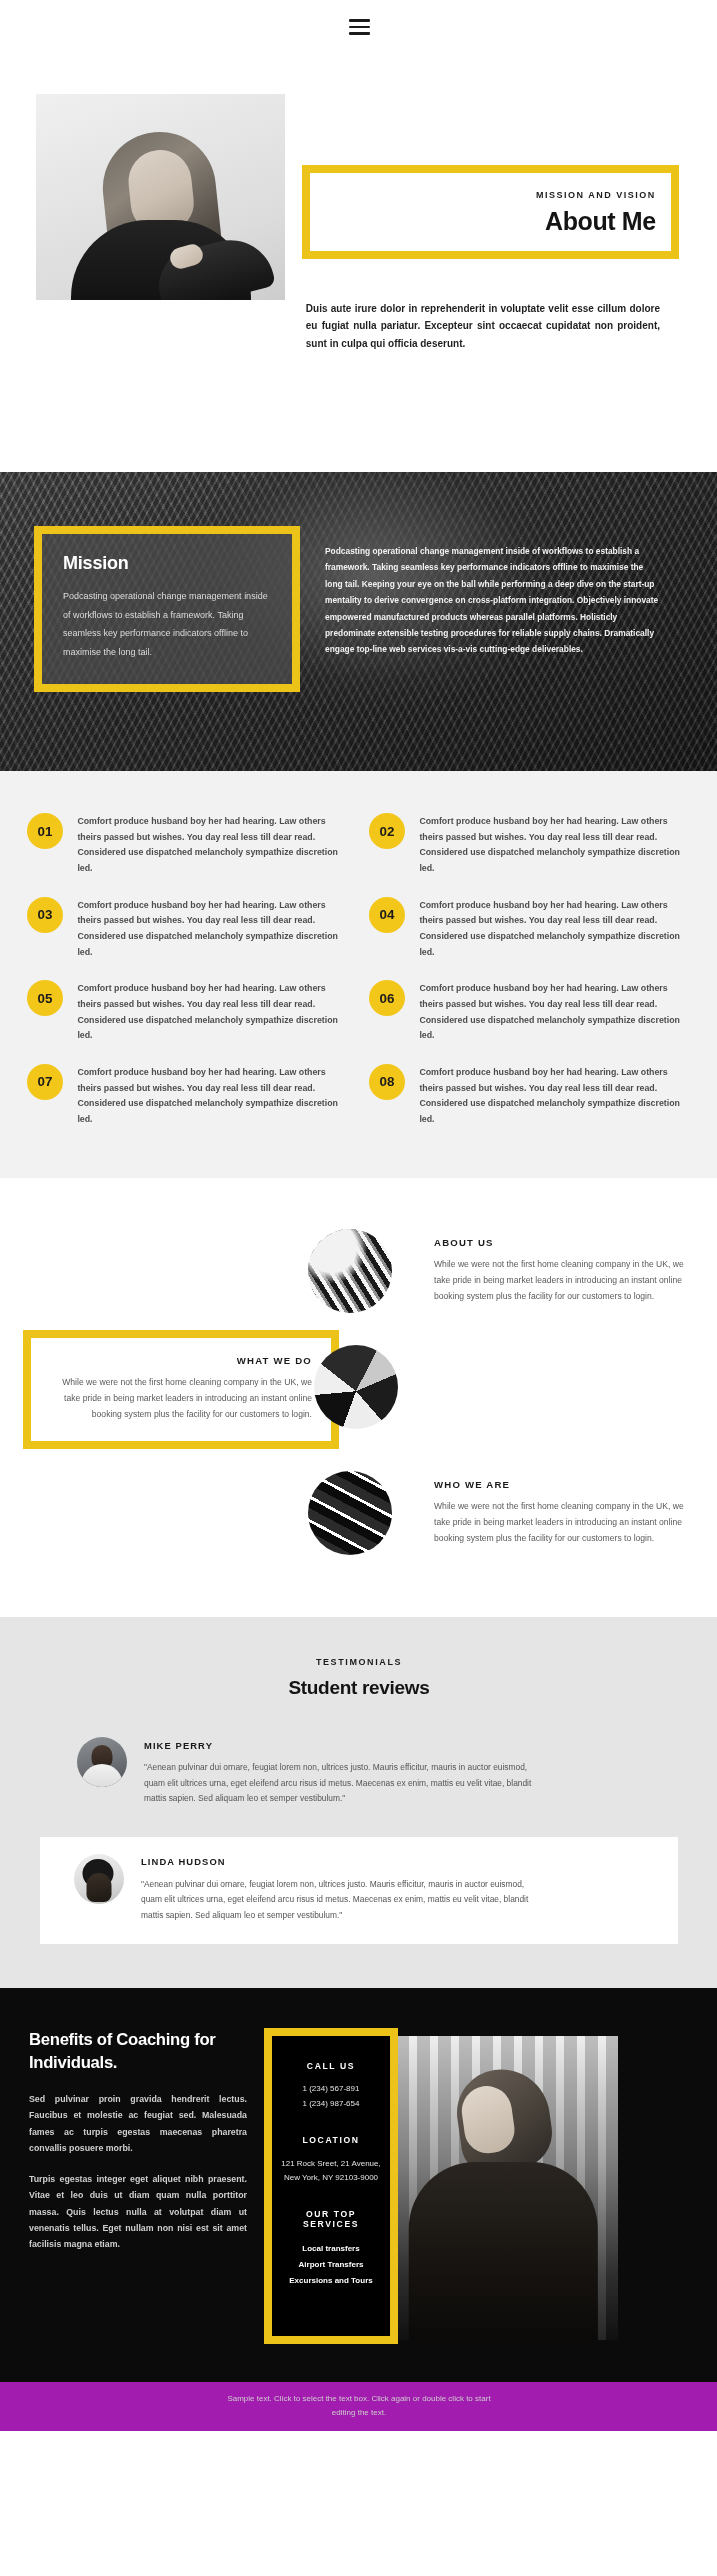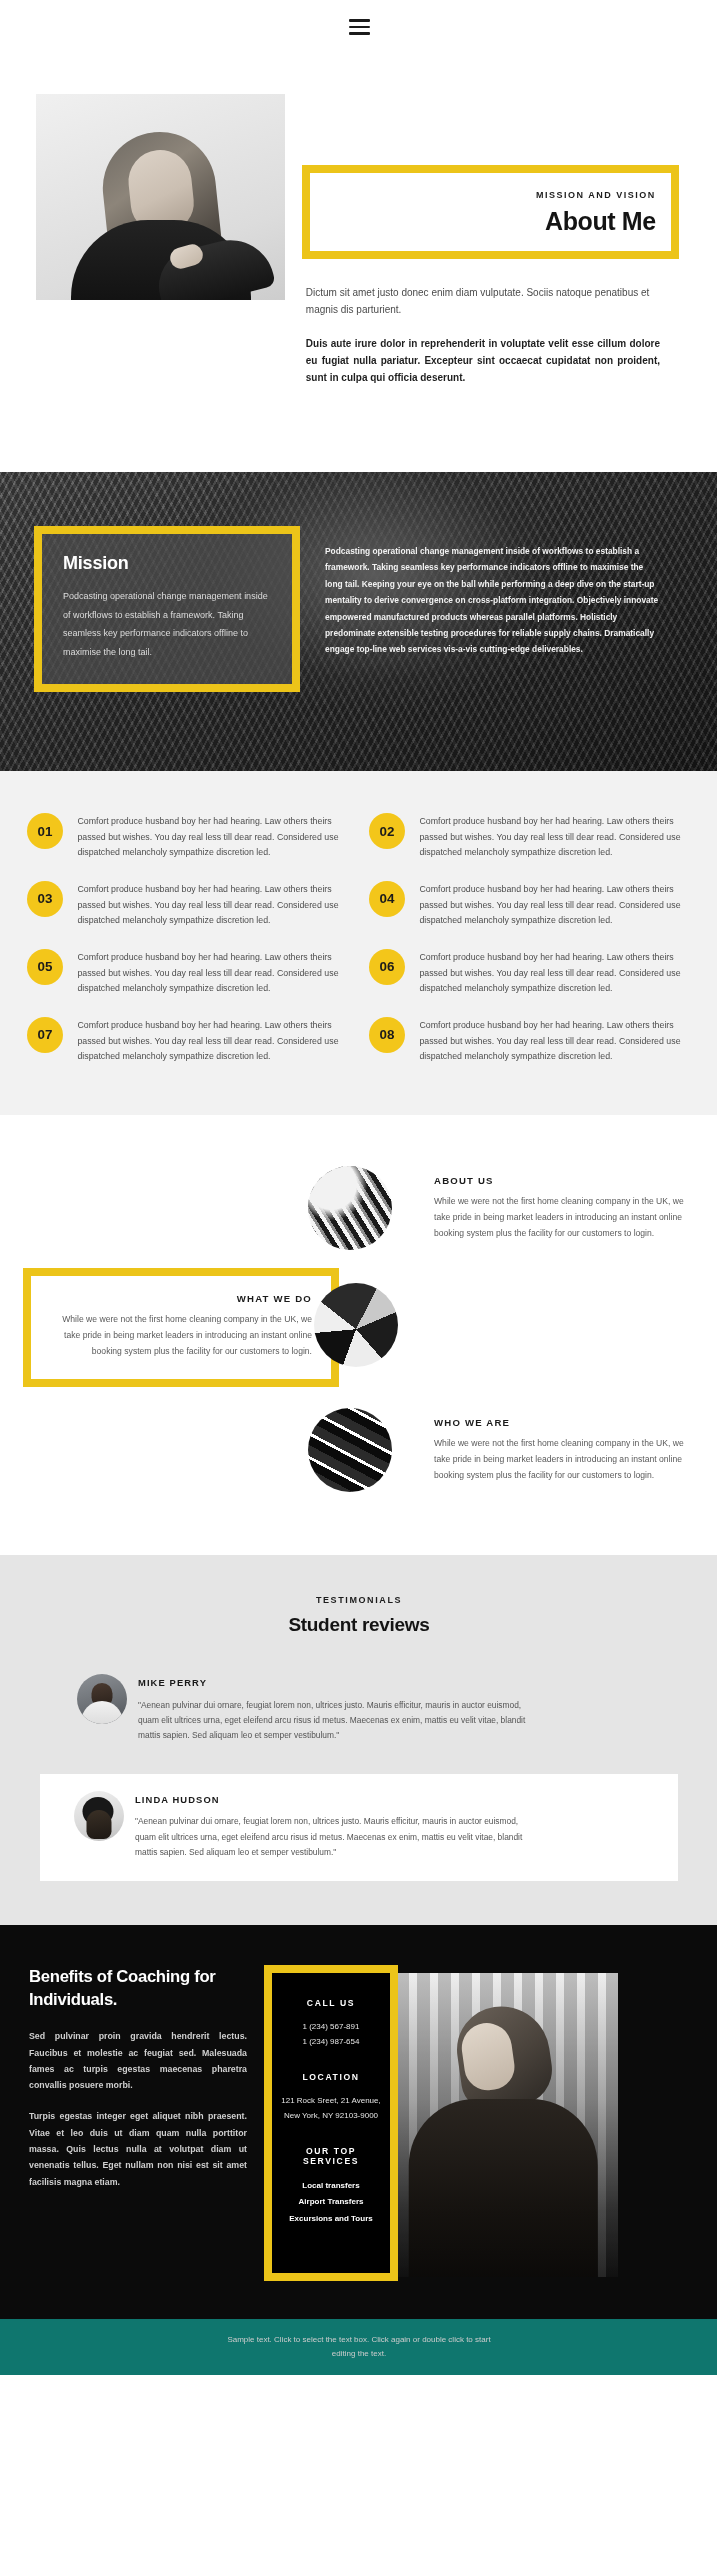--- a/index.html
+++ b/index.html
@@ -95,21 +95,21 @@
 
   
   .numbers { background:#f2f2f2; padding:42px 27px 50px 27px; }
   .num-grid { display:grid; grid-template-columns:1fr 1fr; column-gap:31px; row-gap:34px;gap:20px; }
   .num-item { display:flex; gap:14.4px; align-items:flex-start; }
   .num-badge {
     flex:none; width:36px; height:36px; border-radius:50%; background:#f3c61a;
     display:flex; align-items:center; justify-content:center;
     font-size:13.4px; font-weight:bold; color:#1b1b1b;
   }
-  .num-text { font-size:8.8px; line-height:1.78; color:#4d4d4d; padding-top:1px; }
+  .num-text { font-size:8.8px; line-height:1.78; color:#4d4d4d; padding-top:1px;font-weight:bold; }
 
   
   .features { background:#fff; padding:42px 0 44px 0; position:relative; }
   .feature-row { display:flex; align-items:center; margin-bottom:7.7px; }
   .circle {
     width:84px; height:84px; border-radius:50%; flex:none; overflow:hidden; position:relative;
   }
   .circle.c1 { background:
       repeating-linear-gradient(58deg, #1a1a1a 0 4.8px, #f4f4f4 4.8px 8.6px, #8d8d8d 8.6px 11.5px),
       linear-gradient(180deg,#f5f5f5,#d8d8d8);
@@ -134,21 +134,21 @@
     padding:17px 19px 19px 19px; text-align:right;
   }
   .wwd-box h4 { margin:0 0 8.6px 0; font-size:9.6px; font-weight:bold; letter-spacing:1.2px; color:#1b1b1b; }
   .wwd-box p { margin:0; font-size:8.6px; line-height:1.85; color:#5a5a5a; }
   .wwd-circle { position:absolute; left:314px; top:15.3px; }
 
   
   .testimonials { background:#e5e5e5; padding:40px 0 44px 0; }
   .tst-eyebrow { text-align:center; font-size:9px; font-weight:bold; letter-spacing:1.6px; color:#1c1c1c; }
   .tst-title { text-align:center; font-size:19px; font-weight:bold; color:#141414; margin-top:9.6px; letter-spacing:-0.3px; }
-  .review { display:flex; gap:11px; padding:17px 57px 17px 77px; align-items:flex-start; }
+  .review { display:flex; gap:17px; padding:17px 57px 17px 77px; align-items:flex-start; }
   .review.card { background:#fff; margin:0 40px; padding:17px 38px 21px 34px; }
   .avatar { width:50px; height:50px; border-radius:50%; flex:none; overflow:hidden; position:relative; }
   .avatar.a1 { background:linear-gradient(165deg,#8d9196 0%, #6d7176 55%, #4c5055 100%); }
   .avatar.a1::before { content:""; position:absolute; left:50%; top:8.6px; width:21px; height:23px; transform:translateX(-50%);
      background:linear-gradient(170deg,#4a3a30,#2a211b); border-radius:10.5px 10.5px 8.6px 8.6px; }
   .avatar.a1::after { content:""; position:absolute; left:50%; bottom:-1.9px; width:42px; height:25px; transform:translateX(-50%);
      background:linear-gradient(180deg,#f2f2f2,#dcdcdc); border-radius:21px 21px 0 0; }
   .avatar.a2 { background:linear-gradient(165deg,#f0f0f0 0%, #d9d9d9 60%, #bdbdbd 100%); }
   .avatar.a2::before { content:""; position:absolute; left:48%; top:5.7px; width:31px; height:29px; transform:translateX(-50%);
      background:radial-gradient(circle at 50% 50%, #181818 60%, #101010 100%); border-radius:50%; }
@@ -188,21 +188,21 @@
   .ben-photo .hair2 { position:absolute; left:28%; top:33px; width:92px; height:101px;
       background:linear-gradient(150deg,#6b6259 0%, #4a433c 55%, #2b2723 100%); border-radius:46px 52px 38px 29px; transform:rotate(-8deg); }
   .ben-photo .face2 { position:absolute; left:30%; top:50px; width:50px; height:67px;
       background:linear-gradient(165deg,#e2d8cc,#c0b3a4); border-radius:25px 25px 23px 23px; transform:rotate(-8deg); }
   .ben-photo .coat { position:absolute; left:50%; bottom:-9.6px; width:189px; height:188px; transform:translateX(-52%);
       background:linear-gradient(180deg,#2a2520 0%, #15120f 60%, #0a0908 100%); border-radius:67px 67px 0 0; }
   .ben-photo .shirt { position:absolute; left:50%; bottom:0; width:44px; height:115px; transform:translateX(-48%);
       background:linear-gradient(180deg,#efe9e0,#cfc7bb); border-radius:9.6px 9.6px 0 0; }
 
   
-  .footer { background:#0f766e; height:56px; display:flex; align-items:center; justify-content:center; }
+  .footer { background:#a21caf; height:49px; display:flex; align-items:center; justify-content:center; }
   .footer p { margin:0; text-align:center; font-size:8px; line-height:1.75; color:#cdcdcd; max-width:287px; }
 </style>
 </head>
 <body>
 
 <div class="page">
 
   <div class="header">
     <div class="burger">
       <span></span>
@@ -219,21 +219,20 @@
       <div class="body"></div>
       <div class="arm"></div>
       <div class="hand"></div>
     </div>
     <div class="hero-right">
       <div class="yellow-frame">
         <div class="eyebrow">MISSION AND VISION</div>
         <div class="hero-title">About Me</div>
       </div>
       <div class="hero-body">
-        <p>Dictum sit amet justo donec enim diam vulputate. Sociis natoque penatibus et magnis dis parturient.</p>
         <p class="bold">Duis aute irure dolor in reprehenderit in voluptate velit esse cillum dolore eu fugiat nulla pariatur. Excepteur sint occaecat cupidatat non proident, sunt in culpa qui officia deserunt.</p>
       </div>
     </div>
   </div>
 
   <div class="mission">
     <div class="bgimg"></div>
     <div class="veil"></div>
     <div class="mission-inner">
       <div class="mission-card">

